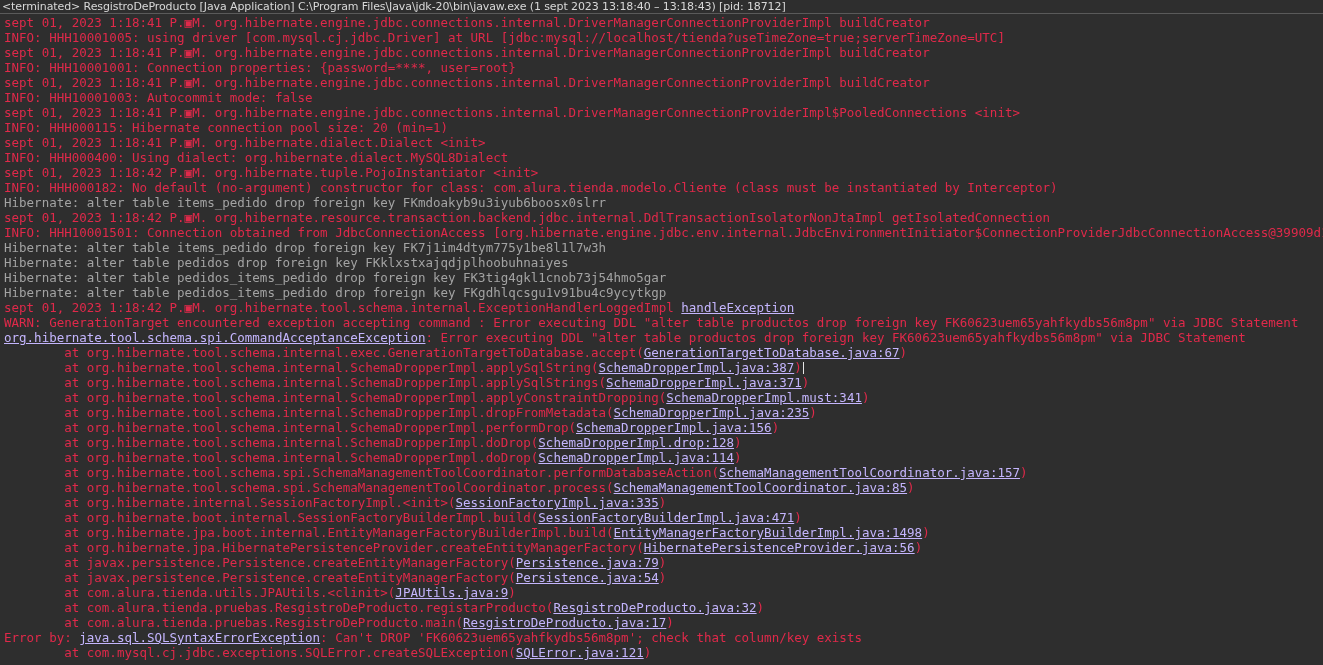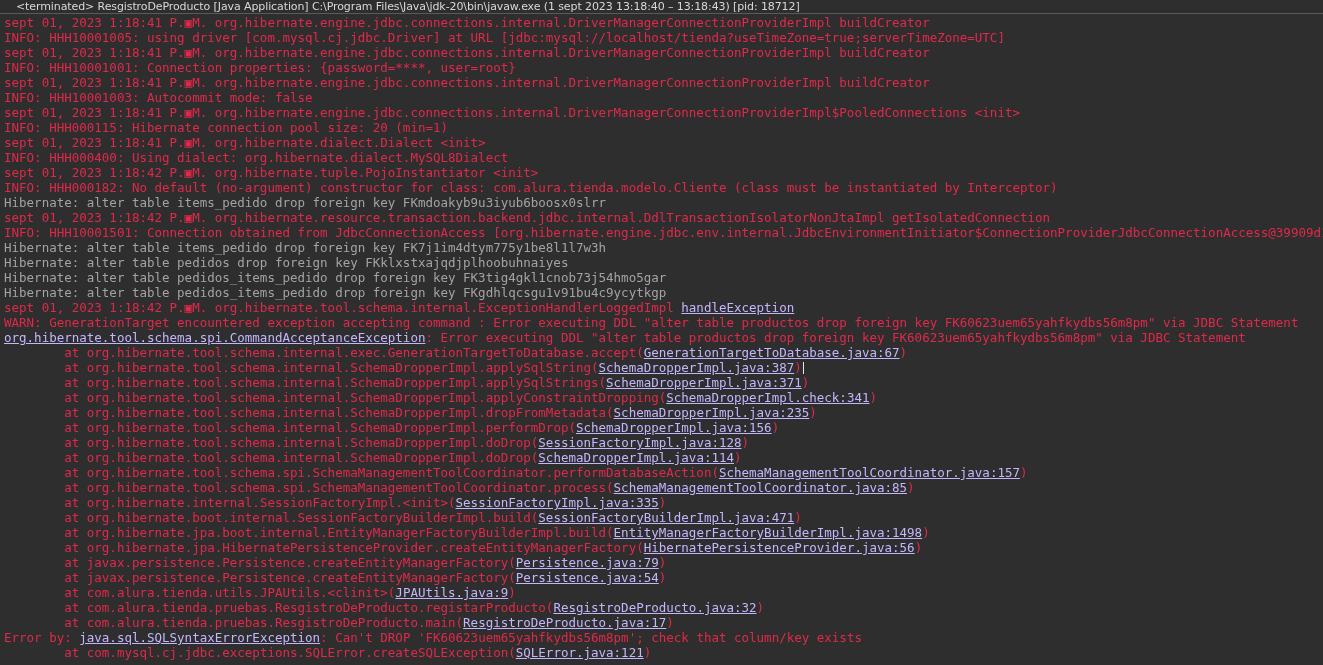--- a/index.html
+++ b/index.html
@@ -10,21 +10,21 @@
     font-family:"DejaVu Sans Mono","Liberation Mono",monospace;
   }
   #app { width:1323px; height:665px; position:relative; background:#2e2e2e; }
 
   
   .titlebar{
     height:14px;
     background:#2e2e2e;
     border-bottom:1px solid #5a5a5a;
     display:flex; align-items:center;
-    padding-left:16px;
+    padding-left:2px;
     white-space:nowrap; overflow:hidden;
   }
   .titlebar .ttext{
     font-family:"DejaVu Sans","Liberation Sans",sans-serif;
     font-size:11px; line-height:13px;
     color:#d8d8d8;
     letter-spacing:-0.1px;
   }
 
   
@@ -81,24 +81,24 @@
       <div class="ln out"><span>Hibernate: alter table items_pedido drop foreign key FK7j1im4dtym775y1be8l1l7w3h</span></div>
       <div class="ln out"><span>Hibernate: alter table pedidos drop foreign key FKklxstxajqdjplhoobuhnaiyes</span></div>
       <div class="ln out"><span>Hibernate: alter table pedidos_items_pedido drop foreign key FK3tig4gkl1cnob73j54hmo5gar</span></div>
       <div class="ln out"><span>Hibernate: alter table pedidos_items_pedido drop foreign key FKgdhlqcsgu1v91bu4c9ycytkgp</span></div>
       <div class="ln err"><span>sept 01, 2023 1:18:42 P.▣M. org.hibernate.tool.schema.internal.ExceptionHandlerLoggedImpl </span><span class="lnk">handleException</span></div>
       <div class="ln err"><span>WARN: GenerationTarget encountered exception accepting command : Error executing DDL "alter table productos drop foreign key FK60623uem65yahfkydbs56m8pm" via JDBC Statement</span></div>
       <div class="ln err"><span class="lnk">org.hibernate.tool.schema.spi.CommandAcceptanceException</span><span>: Error executing DDL "alter table productos drop foreign key FK60623uem65yahfkydbs56m8pm" via JDBC Statement</span></div>
       <div class="ln err"><span>	at org.hibernate.tool.schema.internal.exec.GenerationTargetToDatabase.accept(</span><span class="lnk">GenerationTargetToDatabase.java:67</span><span>)</span></div>
       <div class="ln err"><span>	at org.hibernate.tool.schema.internal.SchemaDropperImpl.applySqlString(</span><span class="lnk">SchemaDropperImpl.java:387</span><span>)</span><span class="caret"></span></div>
       <div class="ln err"><span>	at org.hibernate.tool.schema.internal.SchemaDropperImpl.applySqlStrings(</span><span class="lnk">SchemaDropperImpl.java:371</span><span>)</span></div>
-      <div class="ln err"><span>	at org.hibernate.tool.schema.internal.SchemaDropperImpl.applyConstraintDropping(</span><span class="lnk">SchemaDropperImpl.check:341</span><span>)</span></div>
+      <div class="ln err"><span>	at org.hibernate.tool.schema.internal.SchemaDropperImpl.applyConstraintDropping(</span><span class="lnk">SchemaDropperImpl.must:341</span><span>)</span></div>
       <div class="ln err"><span>	at org.hibernate.tool.schema.internal.SchemaDropperImpl.dropFromMetadata(</span><span class="lnk">SchemaDropperImpl.java:235</span><span>)</span></div>
       <div class="ln err"><span>	at org.hibernate.tool.schema.internal.SchemaDropperImpl.performDrop(</span><span class="lnk">SchemaDropperImpl.java:156</span><span>)</span></div>
-      <div class="ln err"><span>	at org.hibernate.tool.schema.internal.SchemaDropperImpl.doDrop(</span><span class="lnk">SessionFactoryImpl.java:128</span><span>)</span></div>
+      <div class="ln err"><span>	at org.hibernate.tool.schema.internal.SchemaDropperImpl.doDrop(</span><span class="lnk">SchemaDropperImpl.drop:128</span><span>)</span></div>
       <div class="ln err"><span>	at org.hibernate.tool.schema.internal.SchemaDropperImpl.doDrop(</span><span class="lnk">SchemaDropperImpl.java:114</span><span>)</span></div>
       <div class="ln err"><span>	at org.hibernate.tool.schema.spi.SchemaManagementToolCoordinator.performDatabaseAction(</span><span class="lnk">SchemaManagementToolCoordinator.java:157</span><span>)</span></div>
       <div class="ln err"><span>	at org.hibernate.tool.schema.spi.SchemaManagementToolCoordinator.process(</span><span class="lnk">SchemaManagementToolCoordinator.java:85</span><span>)</span></div>
       <div class="ln err"><span>	at org.hibernate.internal.SessionFactoryImpl.&lt;init&gt;(</span><span class="lnk">SessionFactoryImpl.java:335</span><span>)</span></div>
       <div class="ln err"><span>	at org.hibernate.boot.internal.SessionFactoryBuilderImpl.build(</span><span class="lnk">SessionFactoryBuilderImpl.java:471</span><span>)</span></div>
       <div class="ln err"><span>	at org.hibernate.jpa.boot.internal.EntityManagerFactoryBuilderImpl.build(</span><span class="lnk">EntityManagerFactoryBuilderImpl.java:1498</span><span>)</span></div>
       <div class="ln err"><span>	at org.hibernate.jpa.HibernatePersistenceProvider.createEntityManagerFactory(</span><span class="lnk">HibernatePersistenceProvider.java:56</span><span>)</span></div>
       <div class="ln err"><span>	at javax.persistence.Persistence.createEntityManagerFactory(</span><span class="lnk">Persistence.java:79</span><span>)</span></div>
       <div class="ln err"><span>	at javax.persistence.Persistence.createEntityManagerFactory(</span><span class="lnk">Persistence.java:54</span><span>)</span></div>
       <div class="ln err"><span>	at com.alura.tienda.utils.JPAUtils.&lt;clinit&gt;(</span><span class="lnk">JPAUtils.java:9</span><span>)</span></div>

